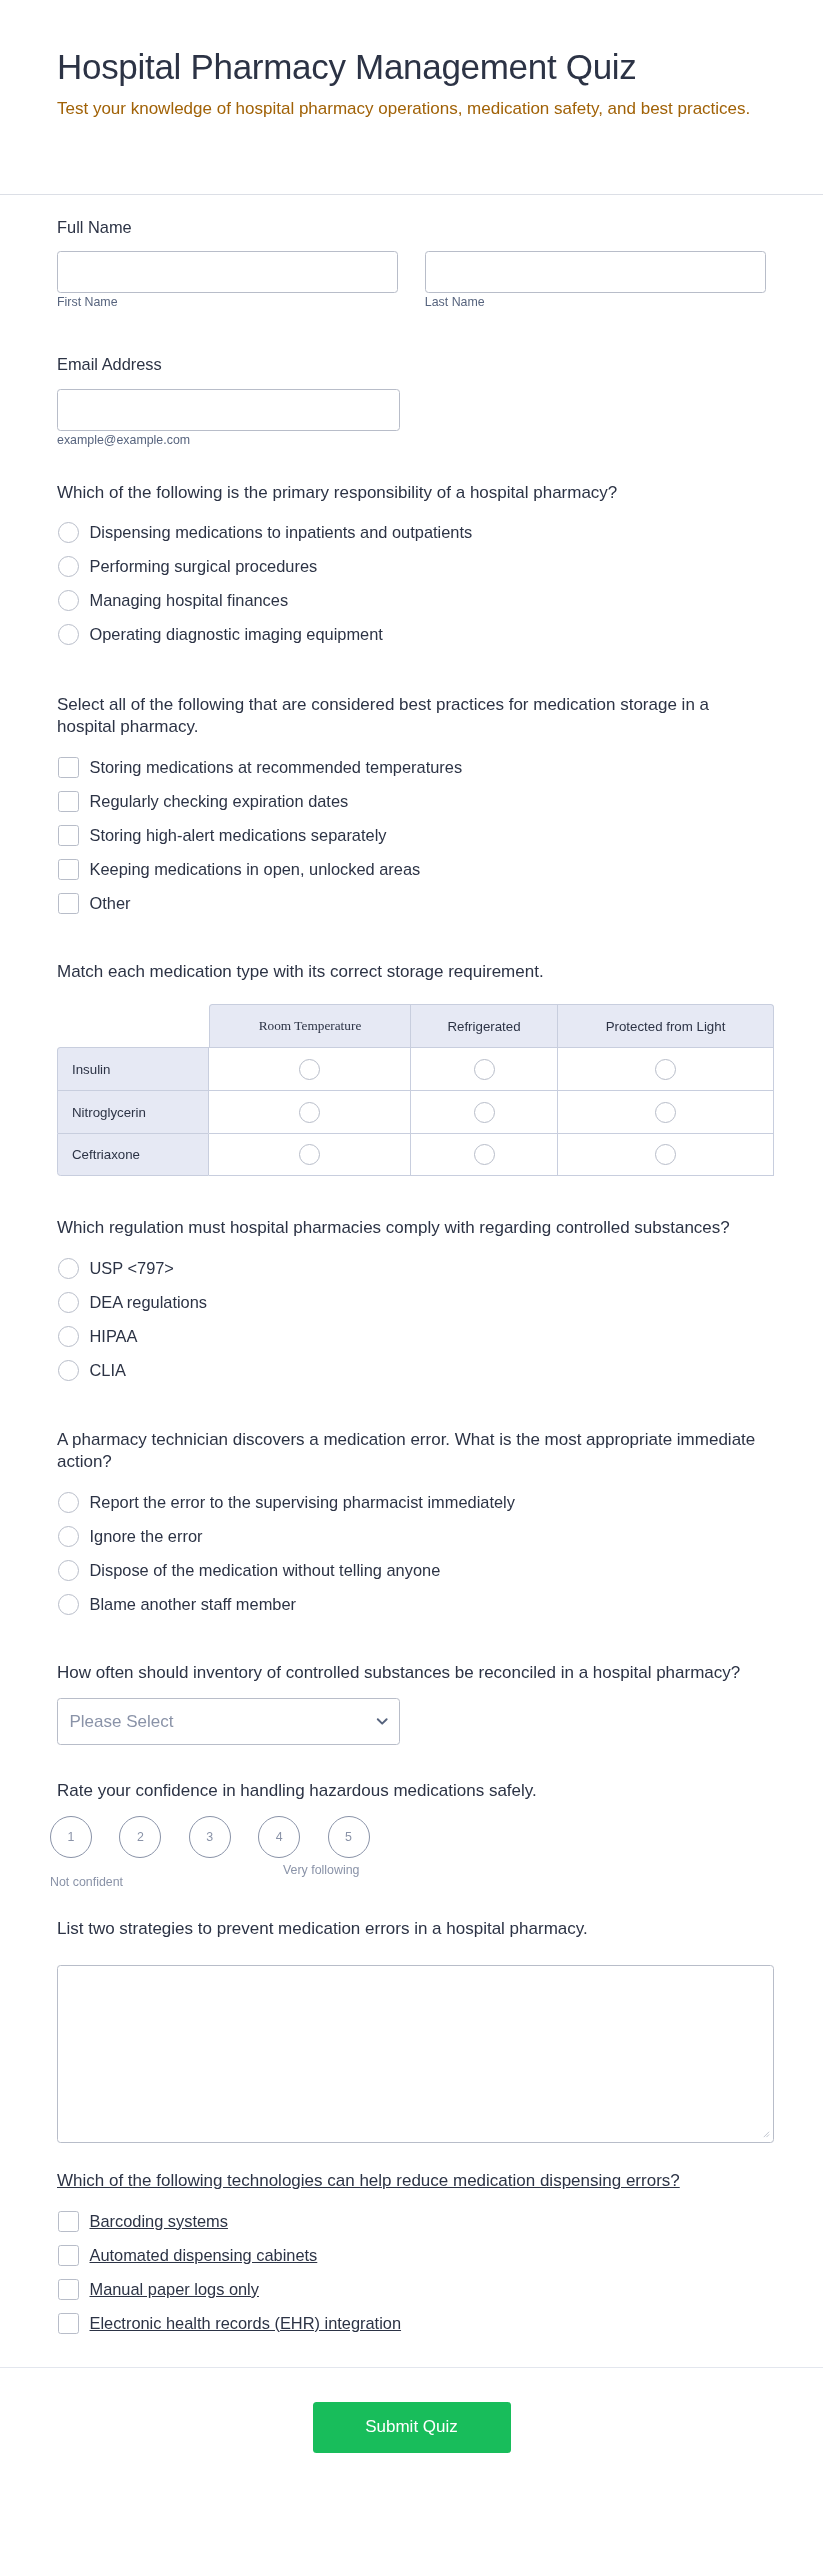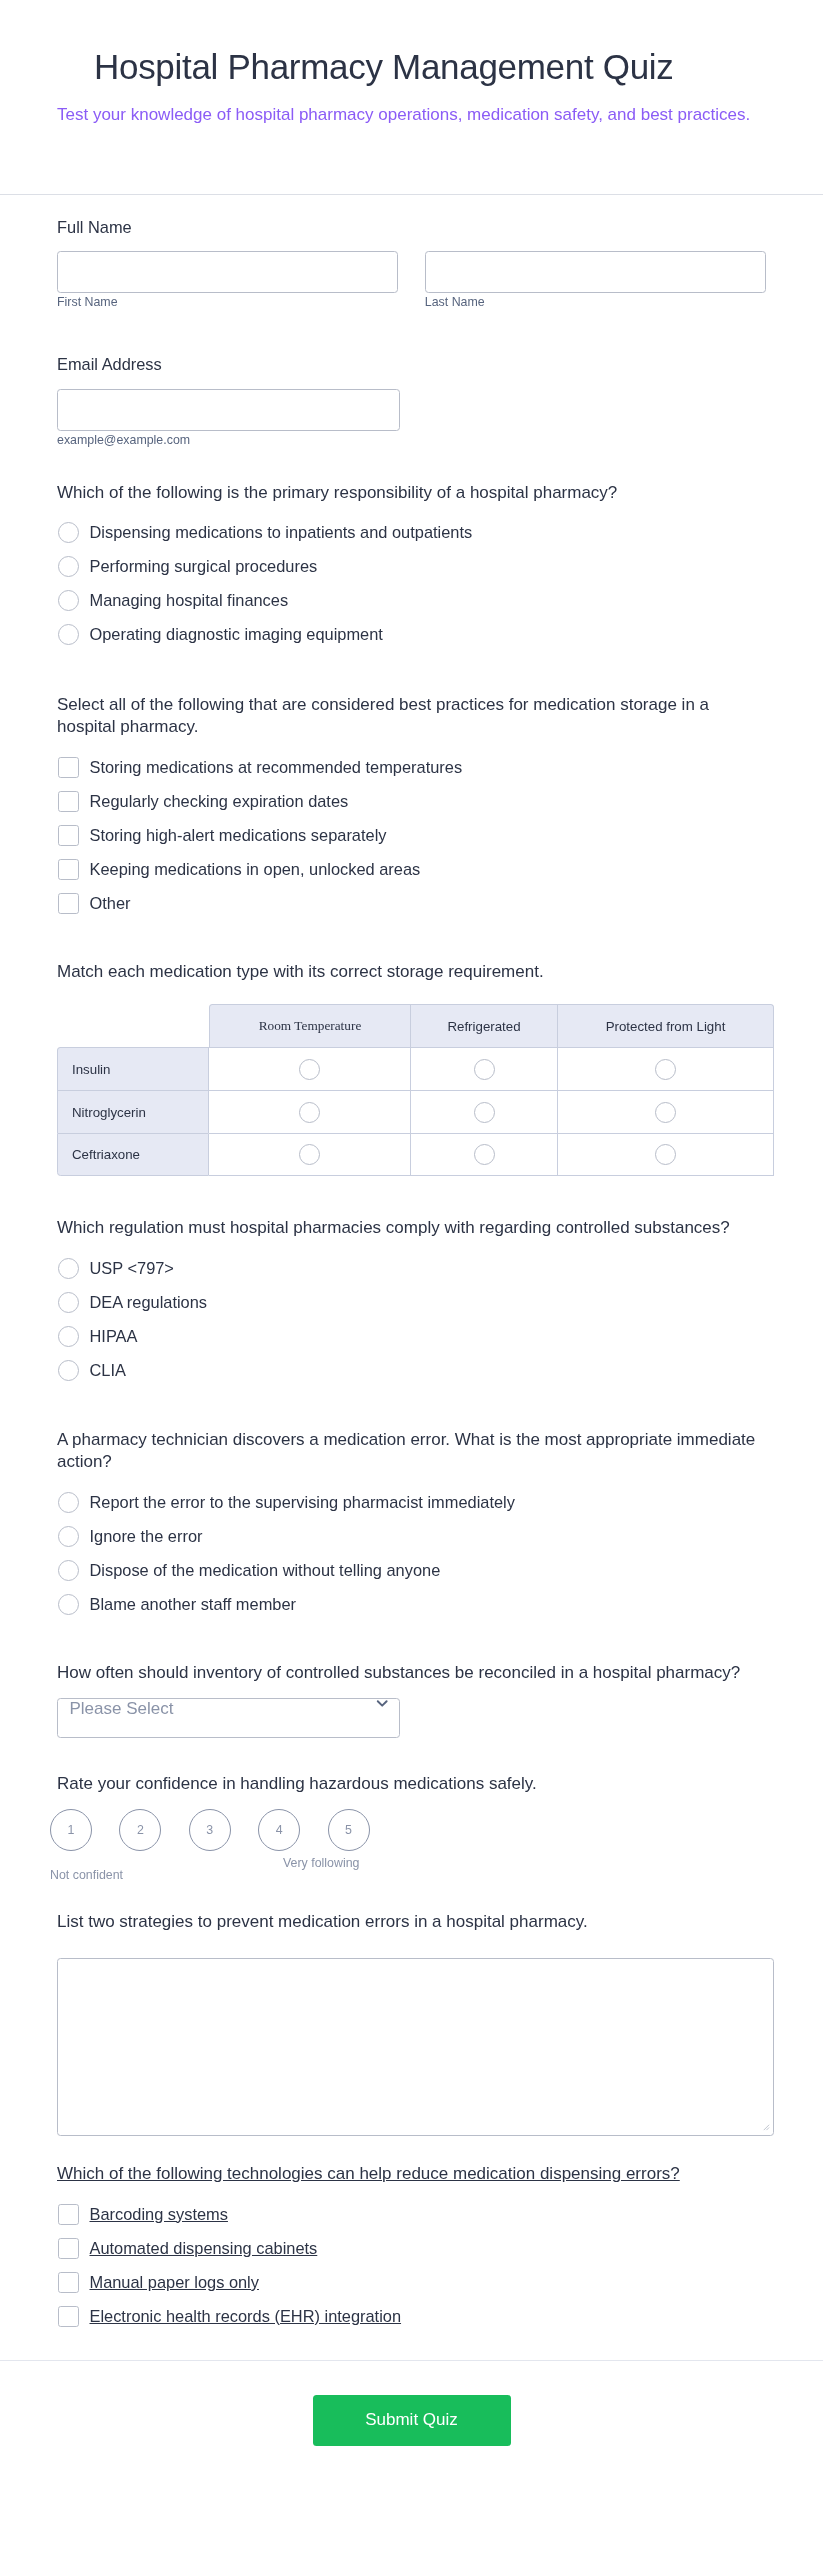--- a/index.html
+++ b/index.html
@@ -12,26 +12,25 @@
     padding: 46px 57px 0 57px;
     height: 195px;
     border-bottom: 0.9px solid #dcdfe6;
   }
   .header h1 {
     font-size: 35px;
     font-weight: 400;
     color: #2c3345;
     letter-spacing: -0.3px;
     line-height: 42px;
-    margin-left: 37px;
   }
   .header p {
-    margin-top: 13px;
+    margin-top: 7px;
     font-size: 17px;
-    color: #8b5cf6;
+    color: #a16207;
     line-height: 28px;
     max-width: 708px;
   }
   .section { padding: 0 57px; position: relative; }
   .q-label {
     font-size: 17px;
     line-height: 22px;
     color: #2c3345;
     max-width: 717px;
   }
@@ -118,25 +117,25 @@
     border-top: 0.9px solid #c8cede;
     border-right: 0.9px solid #c8cede;
     text-align: center;
     background: #fff;
   }
   .matrix .radio { display: inline-block; vertical-align: middle; margin: 0; }
   
   .dropdown {
     margin-top: 14px;
     width: 343px;
-    height: 40px;
+    height: 47px;
     border: 0.9px solid #b8bdc9;
     border-radius: 3.5px;
     display: flex;
-    align-items: flex-start;
+    align-items: center;
     justify-content: space-between;
     padding: 0 10.6px 0 11.5px;
     cursor: pointer;
   }
   .dropdown .placeholder { font-size: 17px; color: #8a93a8; }
   .dropdown .chev { width: 12.4px; height: 8.9px; }
   
   .rating { display: flex; gap: 27.4px; margin-top: 14px; margin-left: -7px; }
   .rate-btn {
     width: 42px; height: 42px;

